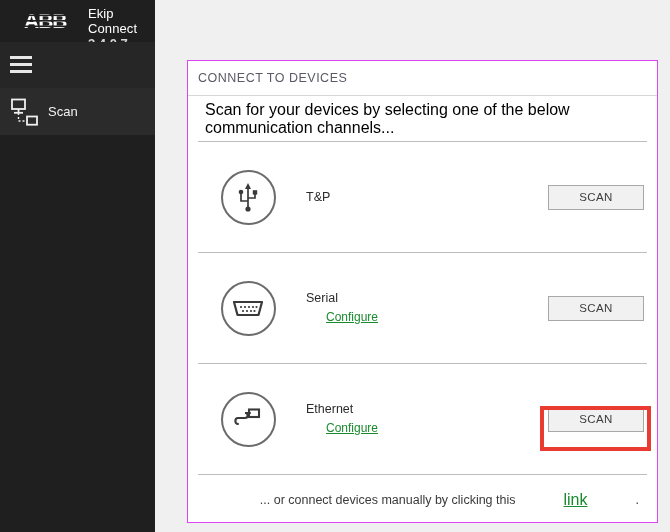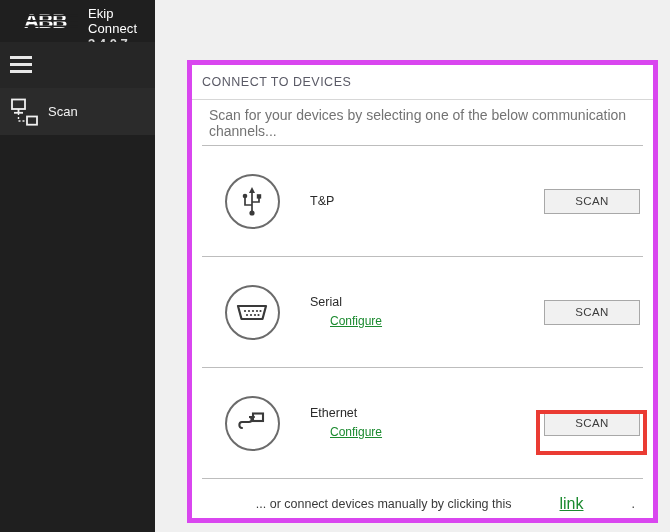--- a/index.html
+++ b/index.html
@@ -128,21 +128,21 @@
     background: #f0f0f0;
   }
 
   #panel {
     position: absolute;
     left: 32px;
     top: 60px;
     width: 471px;
     height: 463px;
     background: #ffffff;
-    border: 5px solid #d946ef;
+    border: 1px solid #d946ef;
     box-sizing: border-box;
   }
 
   #panel-header {
     height: 35px;
     border-bottom: 1px solid #d7d7d7;
     display: flex;
     align-items: center;
     padding-left: 10px;
     box-sizing: border-box;
@@ -159,22 +159,22 @@
   }
 
   #intro-row {
     height: 45px;
     display: flex;
     align-items: center;
     padding-left: 7px;
     box-sizing: border-box;
   }
   #intro-row .intro-text {
-    font-size: 14px;
-    color: #737373;
+    font-size: 16px;
+    color: #000000;
   }
 
   .hrule {
     height: 1px;
     background: #bdbdbd;
     margin: 0 0 0 0;
   }
 
   .channel-row {
     height: 110px;

